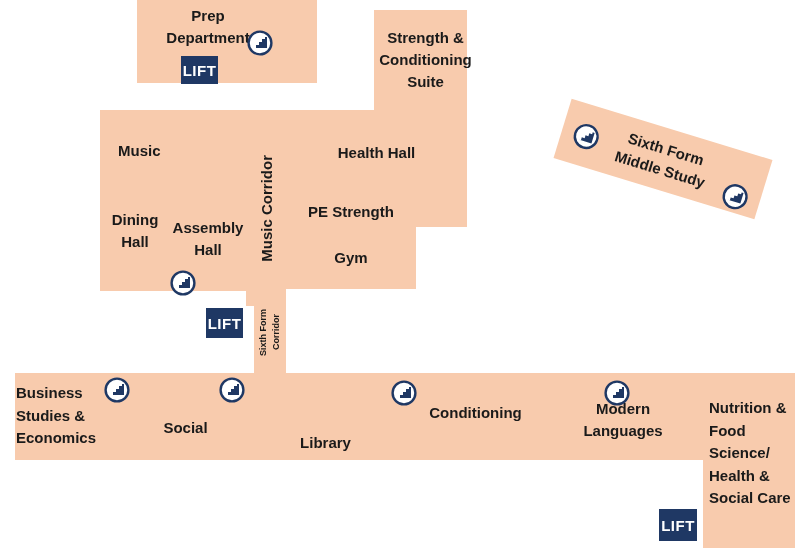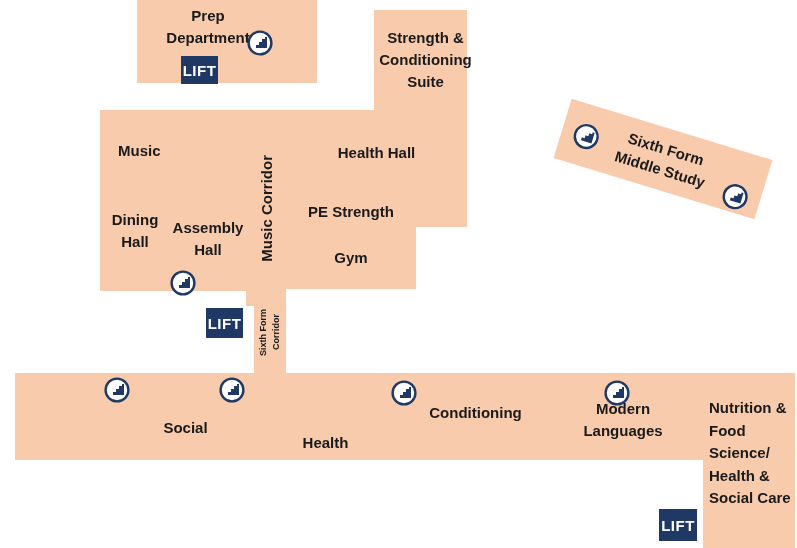--- a/index.html
+++ b/index.html
@@ -137,24 +137,27 @@
   <div class="room" style="left:15px; top:373px; width:690px; height:87px;"></div>
 
   <div class="room" style="left:703px; top:373px; width:92px; height:175px;">
     <div class="label abs" style="left:6px; top:24px; line-height:1.5;">Nutrition &amp;
 Food
 Science/
 Health &amp;
 Social Care</div>
   </div>
 
+  <div class="label abs" style="left:16px; top:382px; width:120px; line-height:1.5;">Business
+Studies &amp;
+Economics</div>
 
   <div class="label abs" style="left:143px; top:417px; width:85px; text-align:center;">Social</div>
 
-  <div class="label abs" style="left:283px; top:432px; width:85px; text-align:center;">Health</div>
+  <div class="label abs" style="left:283px; top:432px; width:85px; text-align:center;">Library</div>
 
   <div class="label abs" style="left:423px; top:402px; width:105px; text-align:center;">Conditioning</div>
 
   <div class="label abs" style="left:578px; top:398px; width:90px; text-align:center;">Modern
 Languages</div>
 
   <span class="stairs" style="left:247px; top:30px;">
       <svg viewBox="0 0 26 26" width="26" height="26">
         <circle cx="13" cy="13" r="11.4" fill="#ffffff" stroke="#1F3864" stroke-width="2.4"></circle>
         <path d="M6 18 h3 v-3 h3 v-3 h3 v-3 h3 v-2 h2 v11 z" fill="#1F3864"></path>

